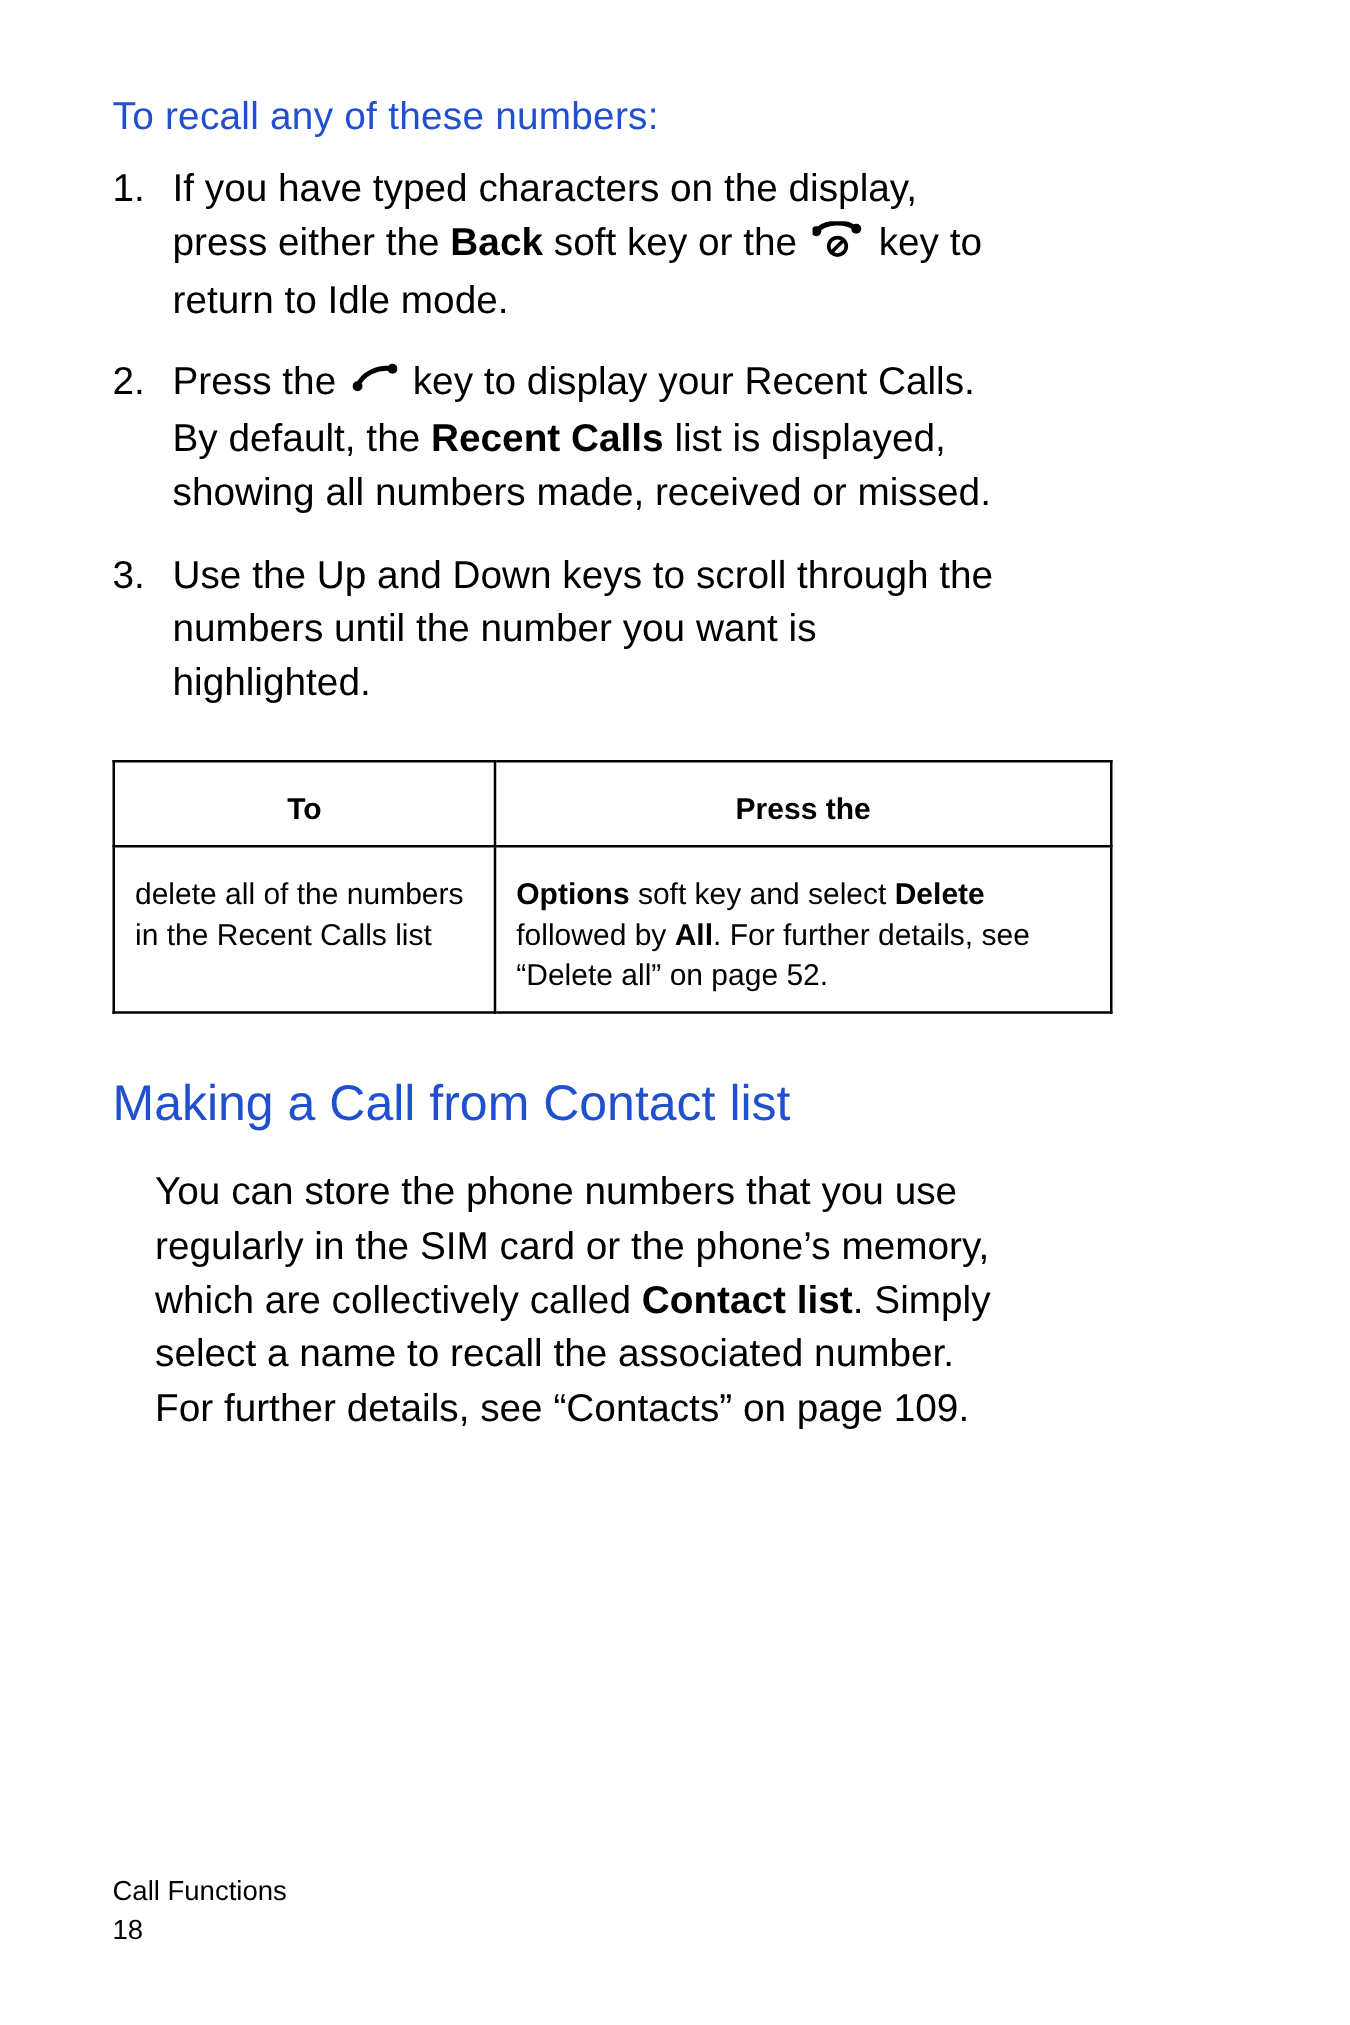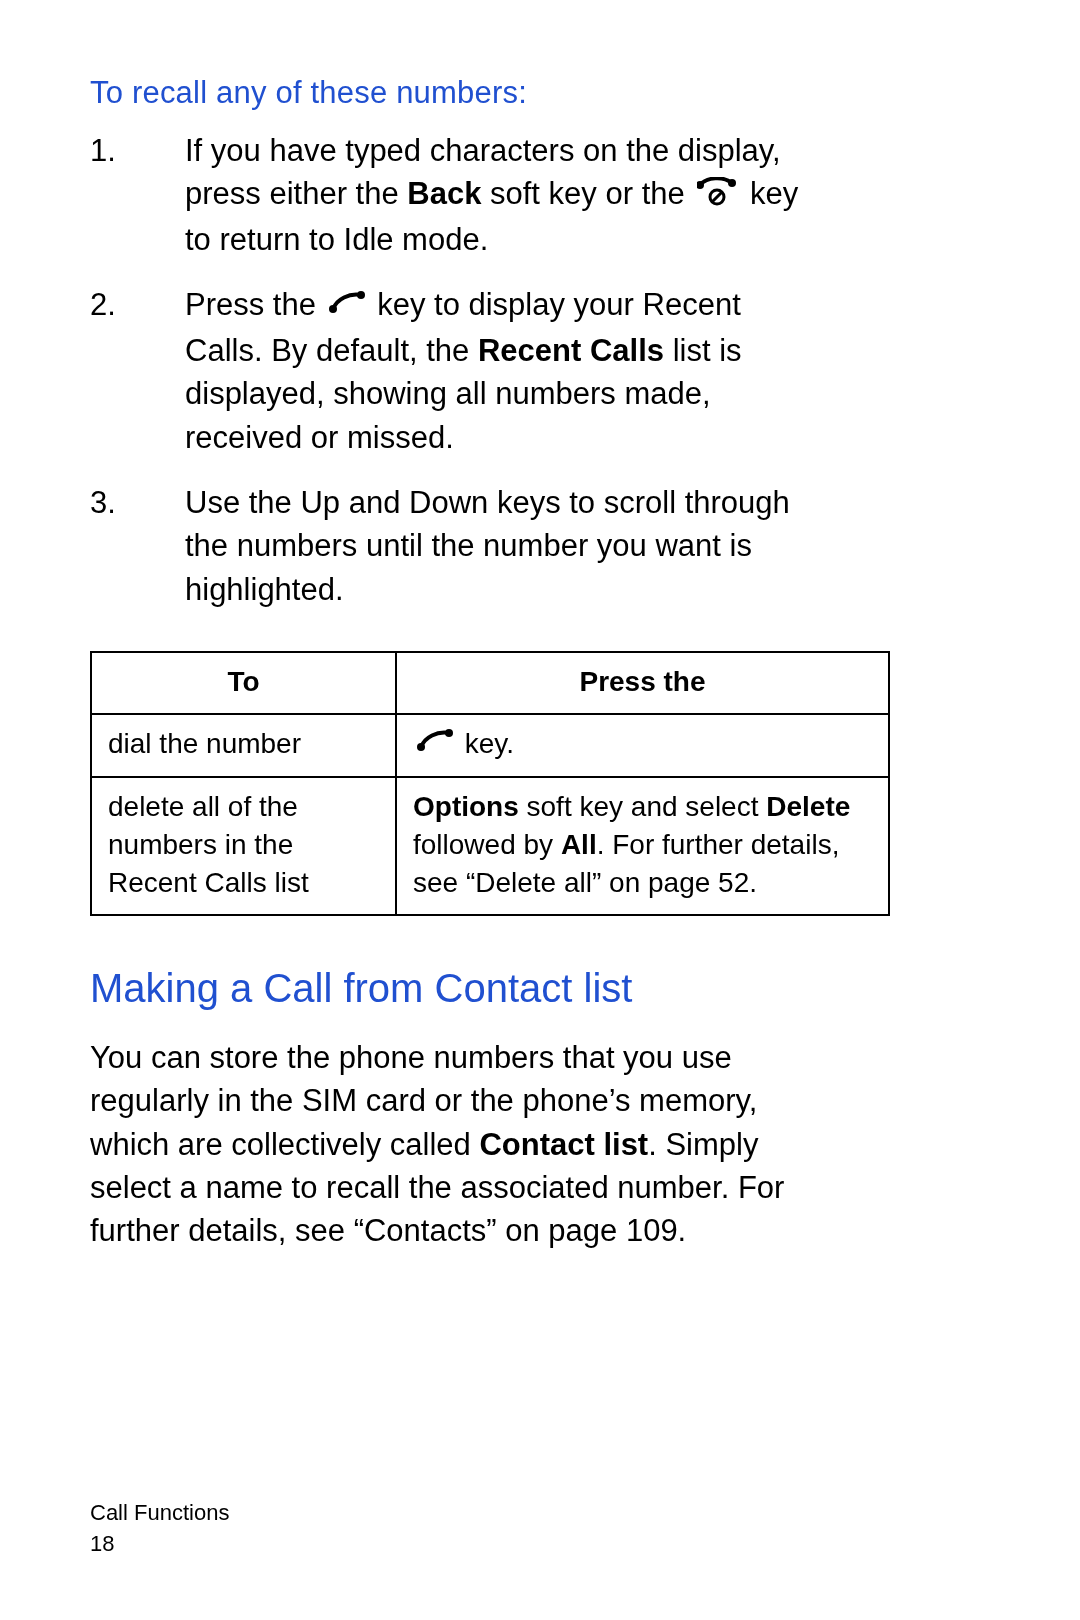--- a/index.html
+++ b/index.html
@@ -33,56 +33,56 @@
     font-size: 31px;
     line-height: 1.4;
     margin-bottom: 22px;
     display: flex;
   }
   .list .num {
     min-width: 48px;
   }
   .list .body {
     flex: 1;
-    margin-left: 47px;
   }
   .bold { font-weight: 700; }
   .icon {
     display: inline-block;
     vertical-align: middle;
     margin: 0 4px;
   }
   table.actions {
     border-collapse: collapse;
     margin: 40px auto 50px auto;
     width: 800px;
   }
   table.actions th, table.actions td {
     border: 2px solid #000;
-    padding: 10px 16px 12px 16px;
+    padding: 22px 16px 12px 16px;
     vertical-align: top;
-    font-size: 28px;
+    font-size: 24px;
     line-height: 1.35;
     text-align: left;
   }
   table.actions th {
     font-weight: 700;
     text-align: center;
   }
   table.actions td.col-to { width: 305px; }
   .section-head {
     color: #2050d0;
     font-size: 40px;
     margin: 30px 0 25px 0;
     font-weight: 400;
   }
   .para {
     font-size: 31px;
     line-height: 1.4;
     margin-bottom: 30px;
+    margin-left: 34px;
   }
   .footer {
     position: absolute;
     left: 90px;
     bottom: 60px;
     font-size: 22px;
     line-height: 1.4;
   }
 </style>
 </head>
@@ -119,28 +119,20 @@
 
   <table class="actions">
     <thead>
       <tr>
         <th class="col-to">To</th>
         <th>Press the</th>
       </tr>
     </thead>
     <tbody>
         <tr>
-          <td class="col-to">dial the number</td>
-          <td><span class="icon"><svg width="36" height="28" viewBox="0 0 36 28">
-                <path d="M4 20 C 8 10, 20 4, 32 6" stroke="#000" stroke-width="4" fill="none" stroke-linecap="round"></path>
-                <circle cx="4" cy="20" r="4" fill="#000"></circle>
-                <circle cx="32" cy="6" r="4" fill="#000"></circle>
-              </svg></span><span> key.</span></td>
-        </tr>
-        <tr>
           <td class="col-to">delete all of the numbers in the Recent Calls list</td>
           <td><span class="bold">Options</span><span> soft key and select </span><span class="bold">Delete</span><span> followed by </span><span class="bold">All</span><span>. For further details, see “Delete all” on page&nbsp;52.</span></td>
         </tr>
       </tbody>
   </table>
 
   <div class="section-head">Making a Call from Contact list</div>
 
   <div class="para"><span>You can store the phone numbers that you use regularly in the SIM card or the phone’s memory, which are collectively called </span><span class="bold">Contact list</span><span>. Simply select a name to recall the associated number. For further details, see “Contacts” on page&nbsp;109.</span></div>
 

